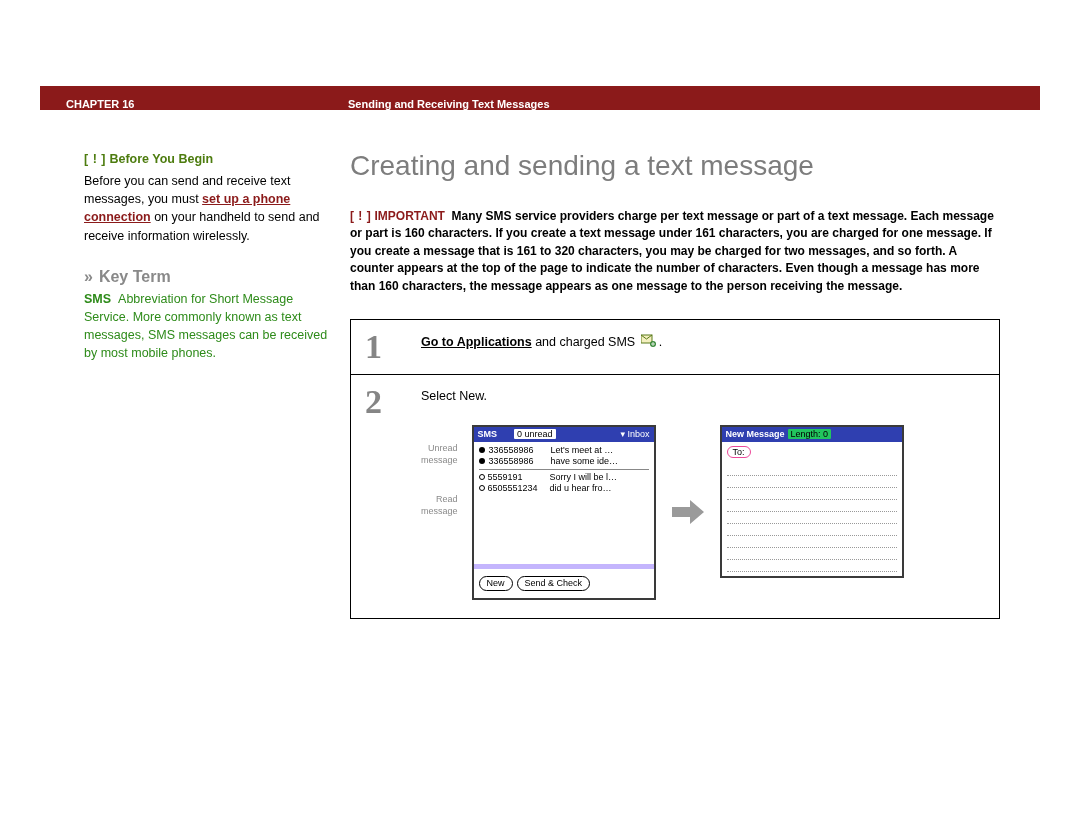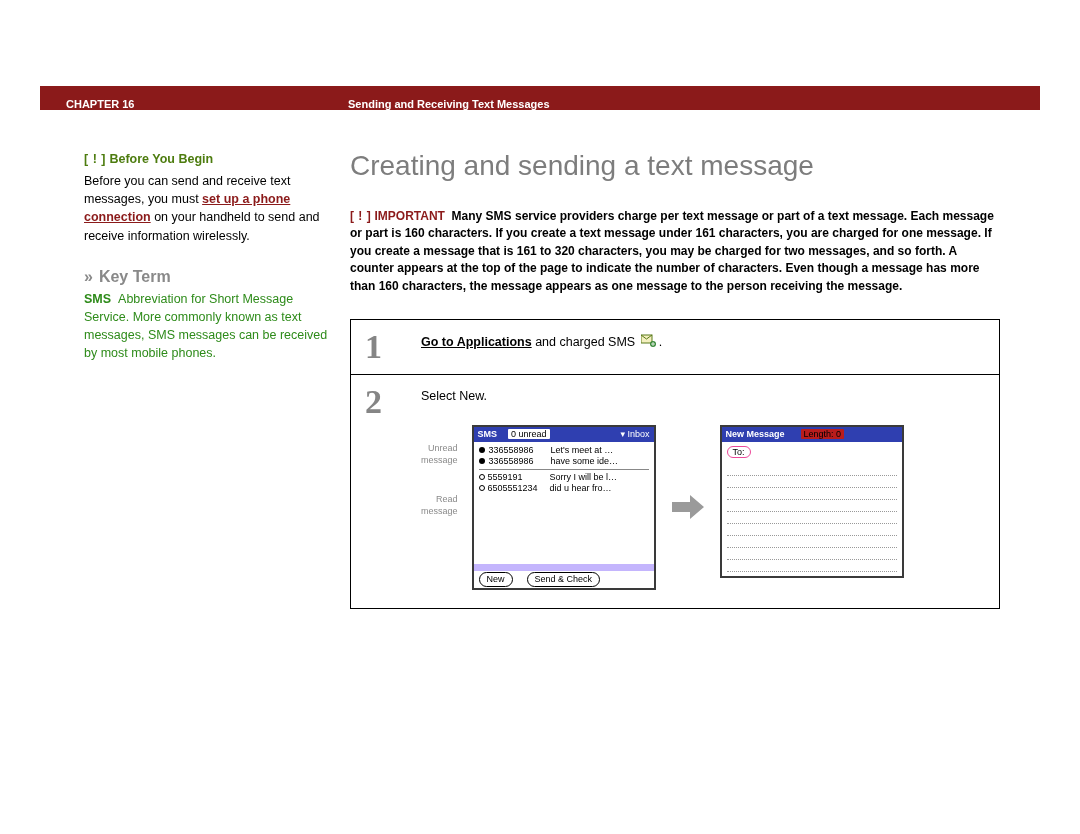--- a/index.html
+++ b/index.html
@@ -29,31 +29,31 @@
   .step-body .u{text-decoration:underline;font-weight:bold}
   .sms-icon{display:inline-block;width:16px;height:14px;vertical-align:-2px;margin:0 2px;position:relative}
   .sms-icon svg{display:block}
   .figures-row{display:flex;align-items:flex-start;gap:14px;margin-top:22px}
   .callouts{font-family:Verdana,Geneva,sans-serif;font-size:9px;color:#8a8a8a;text-align:right;padding-top:18px}
   .callouts .c1{margin-bottom:28px;line-height:1.3}
   .callouts .c2{line-height:1.3}
   .screen{border:2px solid #3a3a3a;width:180px;background:#fff;font-family:Verdana,Geneva,sans-serif;font-size:9px}
   .screen .titlebar{background:#2f3fb0;color:#fff;height:15px;display:flex;align-items:center;padding:0 4px;font-weight:bold;font-size:9px}
   .screen .titlebar .tb-l{flex:0 0 auto}
-  .screen .titlebar .tb-m{background:#fff;color:#000;font-weight:normal;border-radius:1px;padding:0 3px;margin-left:11px}
+  .screen .titlebar .tb-m{background:#fff;color:#000;font-weight:normal;border-radius:1px;padding:0 3px;margin-left:17px}
   .screen .titlebar .tb-r{margin-left:auto;font-weight:normal}
-  .screen .titlebar .tb-r2{background:#b91c1c;color:#000;padding:0 3px;margin-left:16px;border-radius:1px;font-weight:normal}
+  .screen .titlebar .tb-r2{background:#22c55e;color:#000;padding:0 3px;margin-left:3px;border-radius:1px;font-weight:normal}
   .screen .msg-list{padding:3px 5px;height:116px}
   .screen .msg-row{display:flex;align-items:flex-start;padding:0 0 1px 0}
   .screen .dot{width:6px;height:6px;border-radius:50%;background:#000;margin:2px 4px 0 0;flex:0 0 auto}
   .screen .dotw{width:6px;height:6px;border:1px solid #000;border-radius:50%;margin:2px 3px 0 0;flex:0 0 auto;box-sizing:border-box}
   .screen .num{width:62px}
   .screen .prev{flex:1}
   .screen .list-hr{border:none;border-top:1px solid #888;margin:2px 0}
-  .screen .btnbar{border-top:7px solid #c4b5fd;padding:1px 5px;display:flex;gap:14px}
+  .screen .btnbar{border-top:5px solid #c4b5fd;padding:7px 5px;display:flex;gap:4px}
   .pill{border:1px solid #000;border-radius:8px;padding:1px 7px;font-size:9px;line-height:1.2}
   .screen .to-row{padding:4px 5px;display:flex;align-items:center;gap:4px}
   .to-btn{border:1px solid #ec4899;border-radius:8px;padding:0 5px;font-size:9px}
   .compose-lines{padding:2px 5px 4px 5px;height:108px}
   .compose-lines .dl{border-bottom:1px dotted #999;height:11px}
   .arrow-wrap{align-self:center}
   .arrow-wrap svg{display:block}
 </style>
 </head>
 <body>

